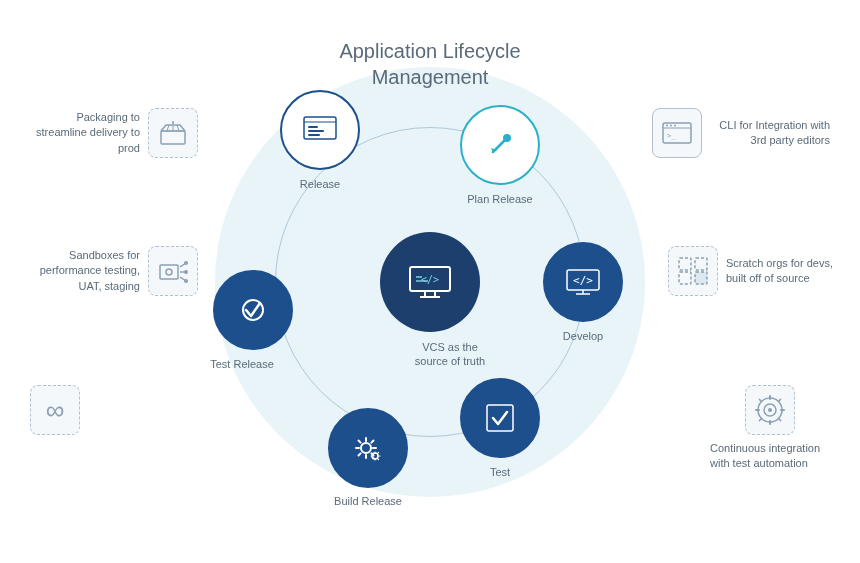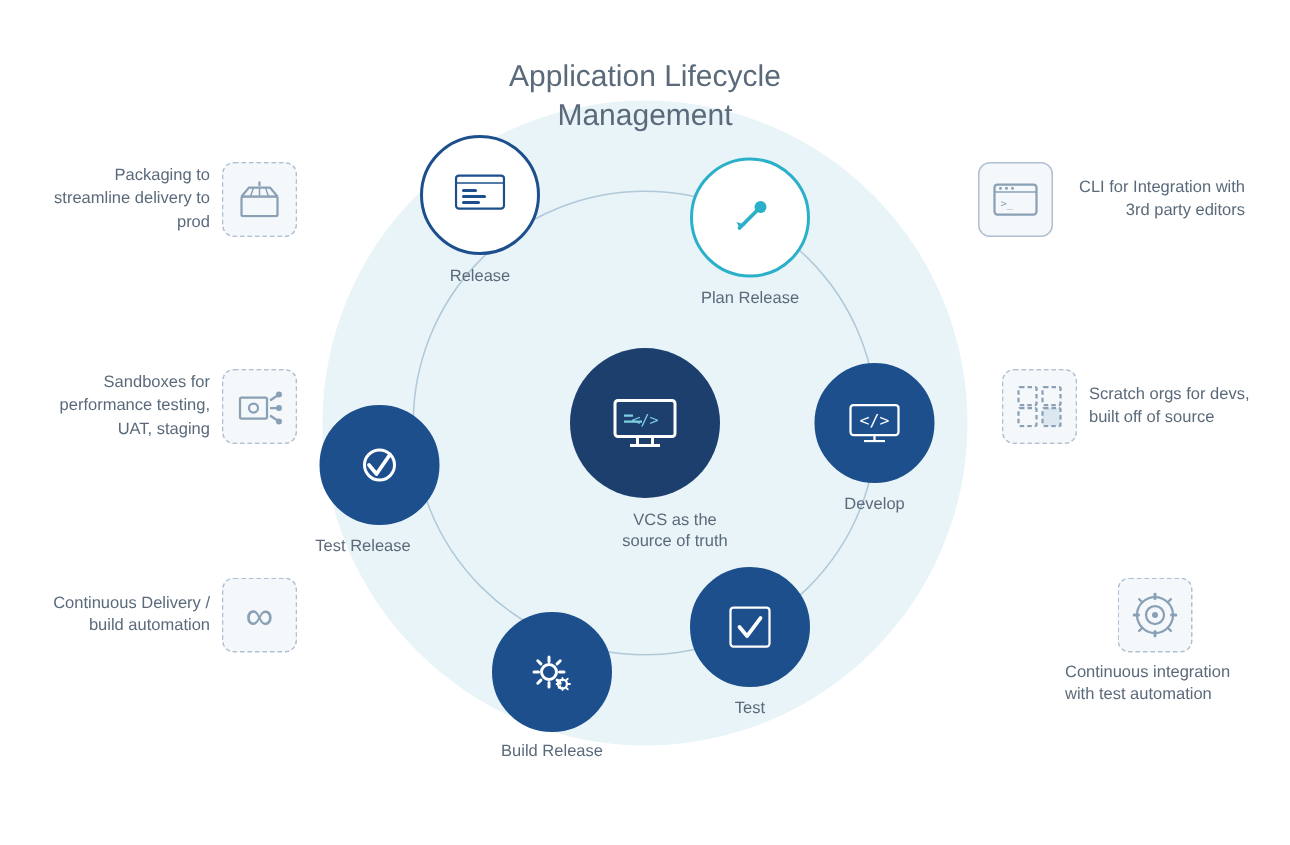--- a/index.html
+++ b/index.html
@@ -264,21 +264,20 @@
         <polyline points="11,-1 14,-4 17,-1" stroke="#8aa0b5" stroke-width="1.5" fill="none"></polyline>
       </svg>
     </div>
     <div class="side-text" style="text-align: right; font-size: 11px; color: #5a6a7a; line-height: 1.4; max-width: 110px;">Packaging to streamline delivery to prod</div>
   </div>
 
   <div class="side-item left" style="position: absolute; left: 20px; top: 385px; display: flex; flex-direction: row-reverse; align-items: center; gap: 8px;">
     <div class="side-icon">
       <span style="font-size: 26px; color: #8aa0b5; line-height: 1;">∞</span>
     </div>
-    <div class="side-text" style="text-align: right; font-size: 11px; color: #5a6a7a; line-height: 1.4; max-width: 110px;">Continuous Delivery / build automation</div>
   </div>
 
   <div class="side-item right" style="position: absolute; right: 20px; top: 108px; display: flex; flex-direction: row; align-items: center; gap: 8px;">
     <div class="side-icon" style="border-style: solid;">
       <svg width="30" height="22" viewBox="0 0 30 22" fill="none" xmlns="http://www.w3.org/2000/svg">
         <rect x="1" y="1" width="28" height="20" rx="2" stroke="#8aa0b5" stroke-width="1.5" fill="none"></rect>
         <line x1="1" y1="6" x2="29" y2="6" stroke="#8aa0b5" stroke-width="1"></line>
         <circle cx="5" cy="3.5" r="1" fill="#8aa0b5"></circle>
         <circle cx="9" cy="3.5" r="1" fill="#8aa0b5"></circle>
         <circle cx="13" cy="3.5" r="1" fill="#8aa0b5"></circle>

